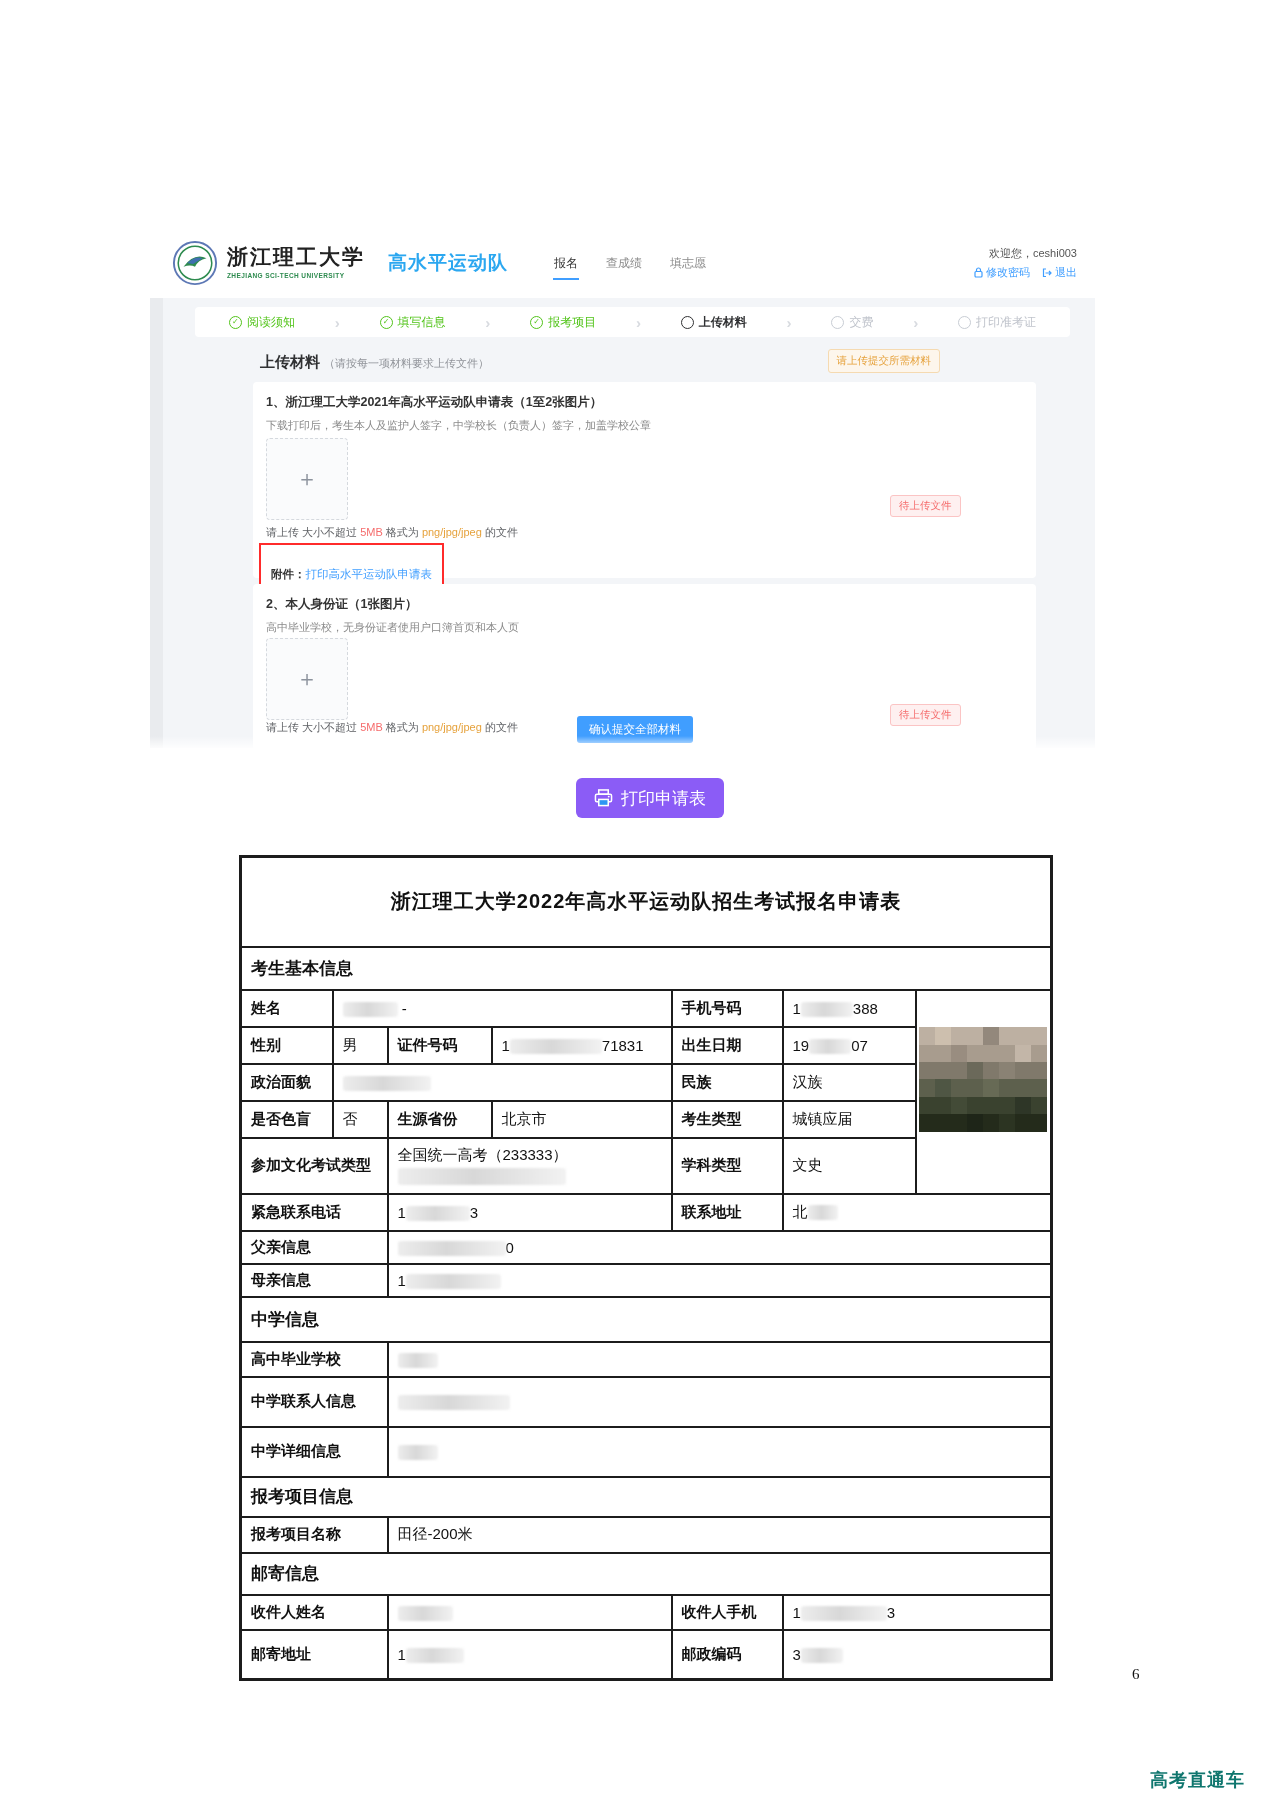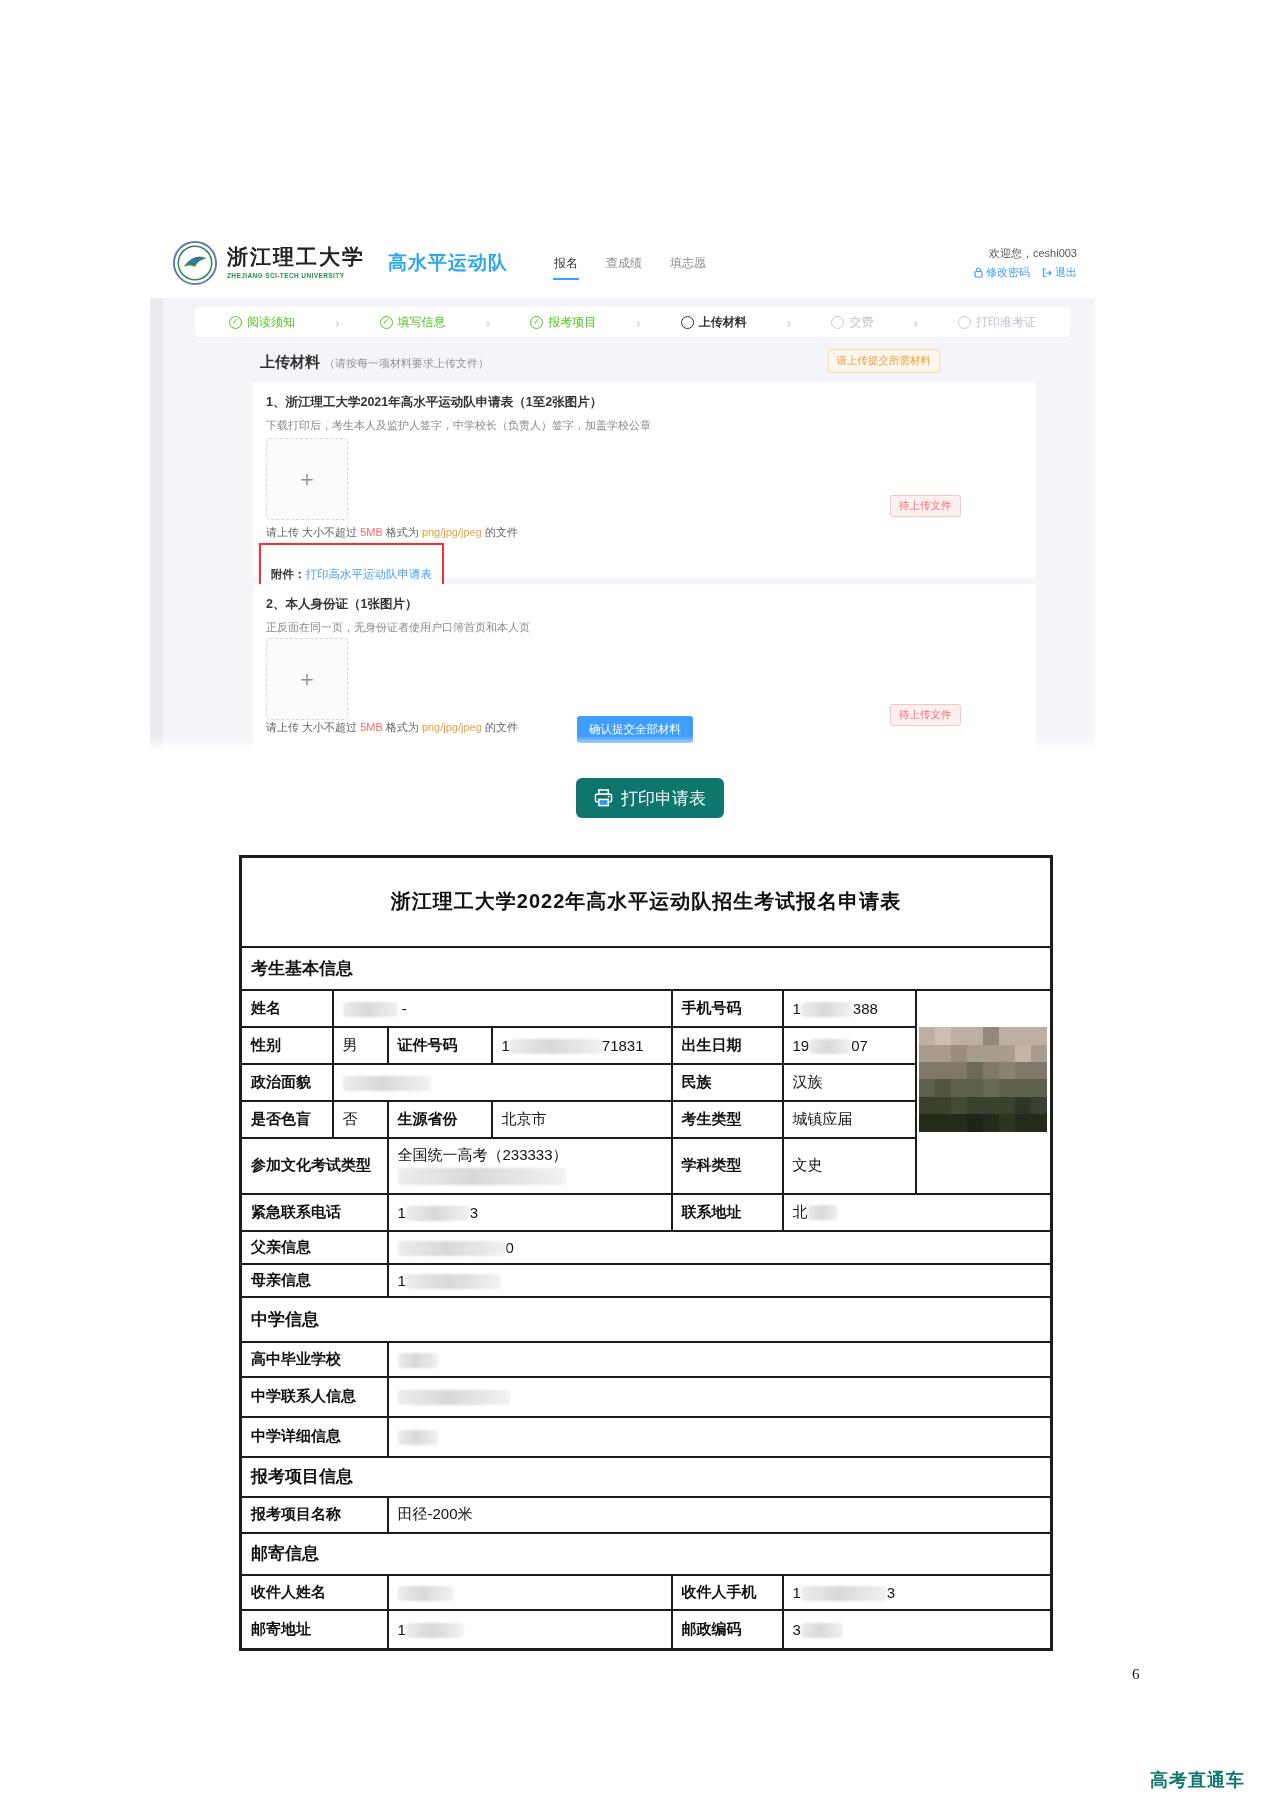--- a/index.html
+++ b/index.html
@@ -61,21 +61,21 @@
   .size-note .red{color:#f56c6c;}
   .size-note .orange{color:#e6a23c;}
   .attach-box{position:absolute;left:6px;top:161px;display:inline-flex;align-items:center;
               border:2px solid #ff2b2b;padding:22px 10px;background:#fff;font-size:11.5px;}
   .attach-label{font-weight:bold;color:#333;}
   .attach-link{color:#409EFF;text-decoration:none;cursor:pointer;}
   .confirm-btn{position:absolute;left:324px;top:132px;background:#409EFF;color:#fff;border:none;
                font-size:11.5px;padding:6px 12px;border-radius:3px;font-family:inherit;cursor:pointer;}
 
   
-  .print-btn{position:absolute;left:576px;top:778px;width:148px;height:40px;background:#0f766e;color:#fff;
+  .print-btn{position:absolute;left:576px;top:778px;width:148px;height:40px;background:#8b5cf6;color:#fff;
              border:none;border-radius:6px;font-size:17px;display:flex;align-items:center;justify-content:center;
              gap:8px;font-family:inherit;cursor:pointer;}
 
   
   .form{position:absolute;left:239px;top:855px;width:811px;border-collapse:collapse;table-layout:fixed;
         border:3px solid #1c1c1c;}
   .form td{border:2px solid #1c1c1c;padding:2px 9px;font-size:15px;color:#111;overflow:hidden;}
   .form .lbl{font-weight:bold;}
   .form .ttl{font-size:20px;font-weight:bold;text-align:center;letter-spacing:1px;}
   .form .sec{font-size:17px;font-weight:bold;}
@@ -83,21 +83,21 @@
         background:linear-gradient(90deg,#ededed 0%,#d8d8d8 45%,#f2f2f2 100%);filter:blur(1.2px);}
   .blur.tall{height:17px;}
   .exam-l2{margin-top:3px;}
   .photo-cell{vertical-align:top;padding:0 !important;}
   .photo{margin:36px auto 0;display:block;}
 
   .page-num{position:absolute;left:1132px;top:1666px;font-family:"Liberation Serif",serif;font-size:15px;color:#111;}
   .watermark{position:absolute;left:1150px;top:1768px;font-size:18px;color:#0f766e;letter-spacing:1px;font-weight:bold;}
 
   .h90{height:90px}.h43{height:43px}.h37{height:37px}.h56{height:56px}.h33{height:33px}
-  .h45{height:45px}.h35{height:35px}.h34{height:40px}.h44{height:40px}.h36{height:36px}.h42{height:42px}
+  .h45{height:45px}.h35{height:35px}.h34{height:50px}.h44{height:40px}.h36{height:36px}.h42{height:42px}
 </style>
 </head>
 <body>
 
 <div class="page">
 
   <div class="shot">
 
     <div class="shot-header">
       <div class="brand">
@@ -199,21 +199,21 @@
         <div class="attach-box">
           <span class="attach-label">附件：</span>
           <a class="attach-link">打印高水平运动队申请表</a>
         </div>
       </div>
 
       <div class="card card2">
         <div class="item-title">
           <span>2、</span><span>本人身份证（1张图片）</span>
         </div>
-        <div class="item-desc">正反面在同一页，无身份证者使用户口簿首页和本人页</div>
+        <div class="item-desc">高中毕业学校，无身份证者使用户口簿首页和本人页</div>
         <div class="upload-box" style="top:54px;">
           <span>＋</span>
         </div>
         <button class="pink-btn" style="top:120px;">待上传文件</button>
         <div class="size-note" style="top:136px;">
           <span>请上传 大小不超过</span>
           <span class="red">5MB</span>
           <span>格式为</span>
           <span class="orange">png/jpg/jpeg</span>
           <span>的文件</span>

